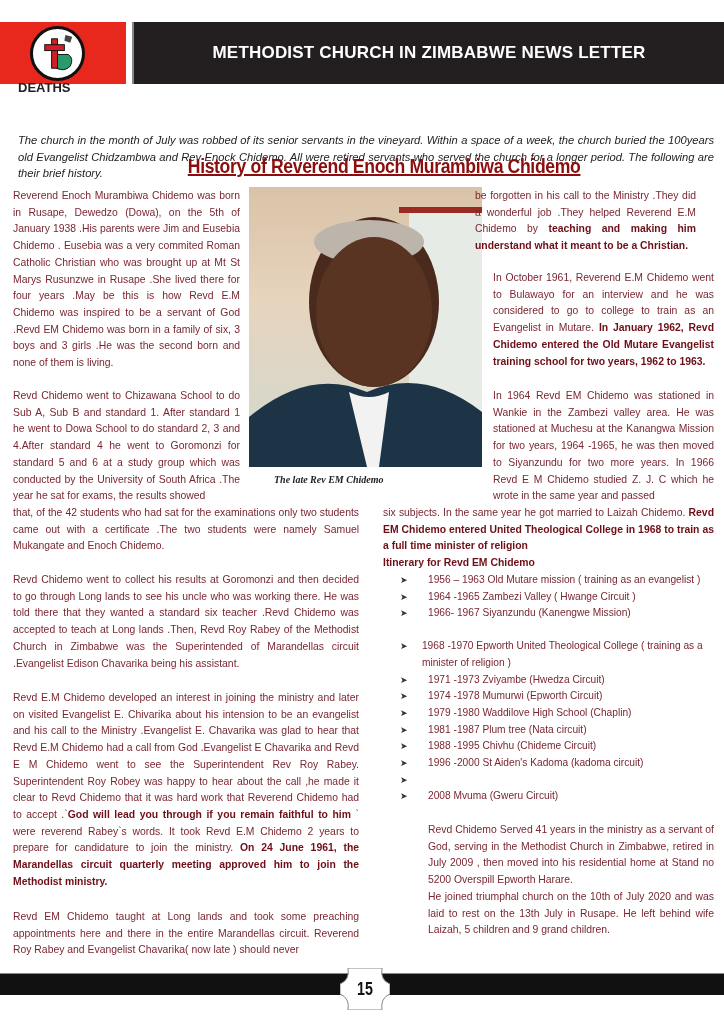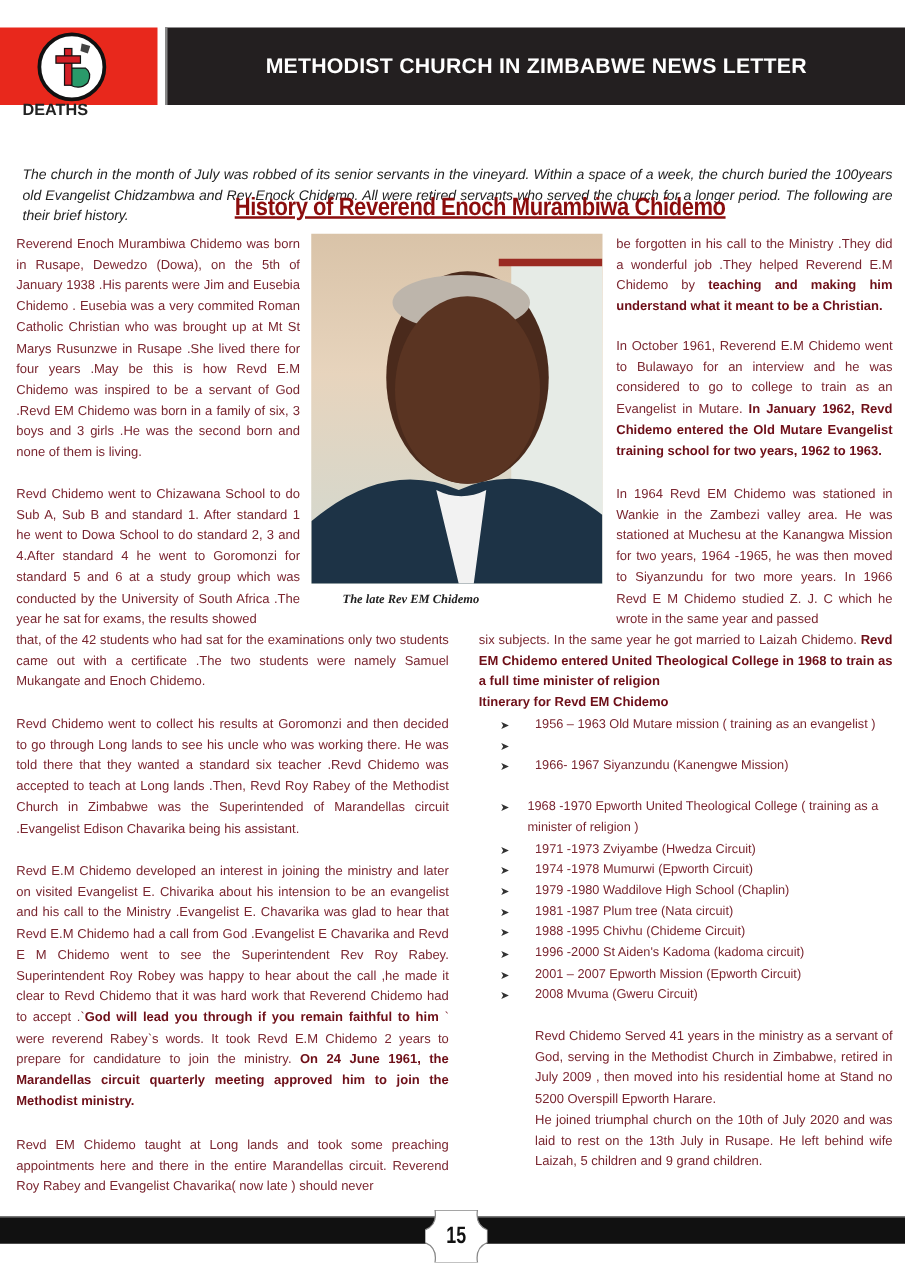--- a/index.html
+++ b/index.html
@@ -59,32 +59,33 @@
     <rect x="150" y="20" width="83" height="6" fill="#9a2a22"></rect>
     <ellipse cx="125" cy="115" rx="65" ry="85" fill="#4a2a1c"></ellipse>
     <ellipse cx="120" cy="55" rx="55" ry="22" fill="#bdb5ab"></ellipse>
     <ellipse cx="125" cy="125" rx="58" ry="75" fill="#5a3422"></ellipse>
     <path d="M0 230 Q60 180 118 205 Q175 180 233 225 L233 280 L0 280 Z" fill="#1d3346"></path>
     <path d="M100 205 L118 280 L130 280 L140 205 Q120 215 100 205 Z" fill="#f2f2f2"></path>
   </svg>
 </div>
 <div class="caption">The late Rev EM Chidemo</div>
 
-<div class="p" style="left:493px; top:188px; width:221px;"><span>be forgotten in his call to the Ministry .They did a wonderful job .They helped Reverend E.M Chidemo by </span><b>teaching and making him understand what it meant to be a Christian.</b></div>
+<div class="p" style="left:475px; top:188px; width:221px;"><span>be forgotten in his call to the Ministry .They did a wonderful job .They helped Reverend E.M Chidemo by </span><b>teaching and making him understand what it meant to be a Christian.</b></div>
 <div class="p" style="left:493px; top:270px; width:221px;"><span>In October 1961, Reverend E.M Chidemo went to Bulawayo for an interview and he was considered to go to college to train as an Evangelist in Mutare. </span><b>In January 1962, Revd Chidemo entered the Old Mutare Evangelist training school for two years, 1962 to 1963.</b></div>
 <div class="p" style="left:493px; top:388px; width:221px;">In 1964 Revd EM Chidemo was stationed in Wankie in the Zambezi valley area. He was stationed at Muchesu at the Kanangwa Mission for two years,   1964 -1965, he was then moved to Siyanzundu for two more years. In 1966 Revd E M Chidemo studied Z. J. C which he wrote in the same year and passed</div>
 <div class="p" style="left:383px; top:505px; width:331px;"><span>six subjects. In the same year he got married to Laizah Chidemo. </span><b>Revd EM Chidemo entered  United Theological College in 1968 to train as a full time minister  of religion</b><br><b>Itinerary for Revd EM Chidemo</b></div>
 
 <div class="itin" style="top:572px; width:314px;">
   <div class="row">
       <span class="bullet">➤</span>
       <span>1956 – 1963 Old Mutare mission ( training as an evangelist )</span>
     </div>
   <div class="row">
       <span class="bullet">➤</span>
+      <span>1964 -1965 Zambezi Valley ( Hwange Circuit )</span>
     </div>
   <div class="row">
       <span class="bullet">➤</span>
       <span>1966- 1967 Siyanzundu (Kanengwe Mission)</span>
     </div>
   <div class="row" style="margin-top:16px;">
       <span class="bullet">➤</span>
       <span>1968 -1970 Epworth United Theological College ( training as a minister of religion )</span>
     </div>
   <div class="row">
@@ -106,21 +107,20 @@
   <div class="row">
       <span class="bullet">➤</span>
       <span>1988 -1995 Chivhu (Chideme Circuit)</span>
     </div>
   <div class="row">
       <span class="bullet">➤</span>
       <span>1996 -2000 St Aiden's  Kadoma (kadoma circuit)</span>
     </div>
   <div class="row">
       <span class="bullet">➤</span>
-      <span>2001 – 2007 Epworth Mission (Epworth Circuit)</span>
     </div>
   <div class="row">
       <span class="bullet">➤</span>
       <span>2008 Mvuma (Gweru Circuit)</span>
     </div>
 </div>
 
 <div class="p" style="left:428px; top:822px; width:286px;">Revd Chidemo Served 41 years in the ministry as a servant of God, serving  in the Methodist Church in Zimbabwe, retired in July 2009 , then moved into his residential home at Stand no 5200 Overspill Epworth Harare.</div>
 <div class="p" style="left:428px; top:889px; width:286px;">He joined triumphal church on the 10th of July 2020 and was laid to rest on the 13th July in Rusape. He left behind wife Laizah, 5 children and 9 grand children.</div>
 

